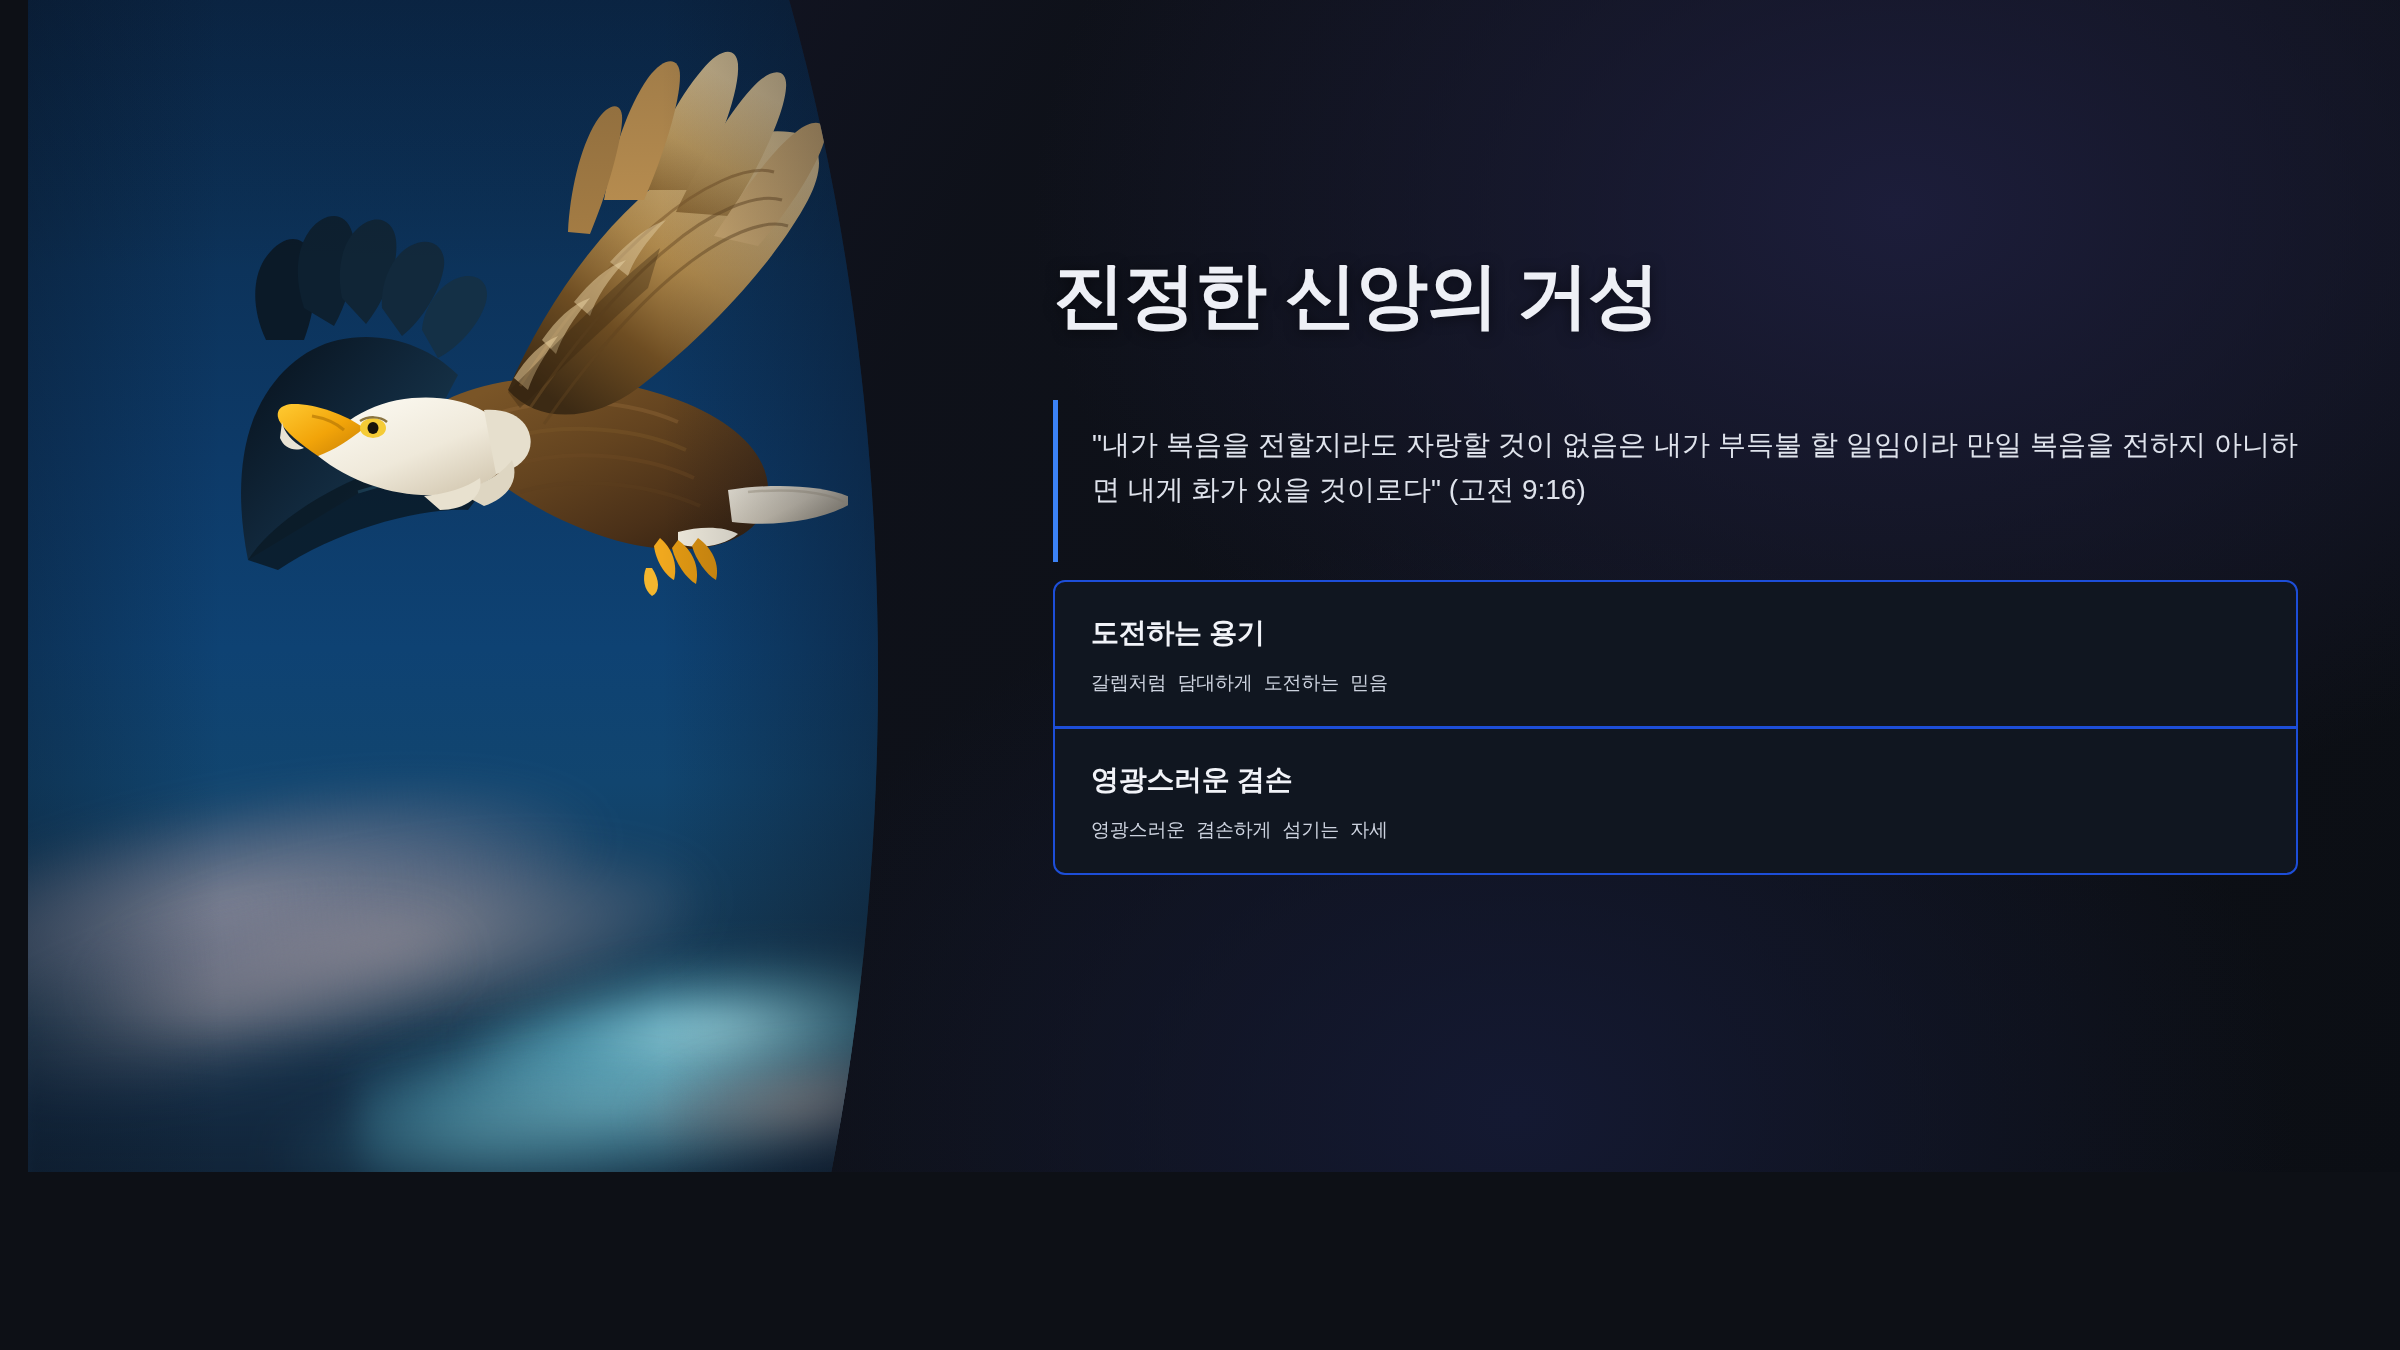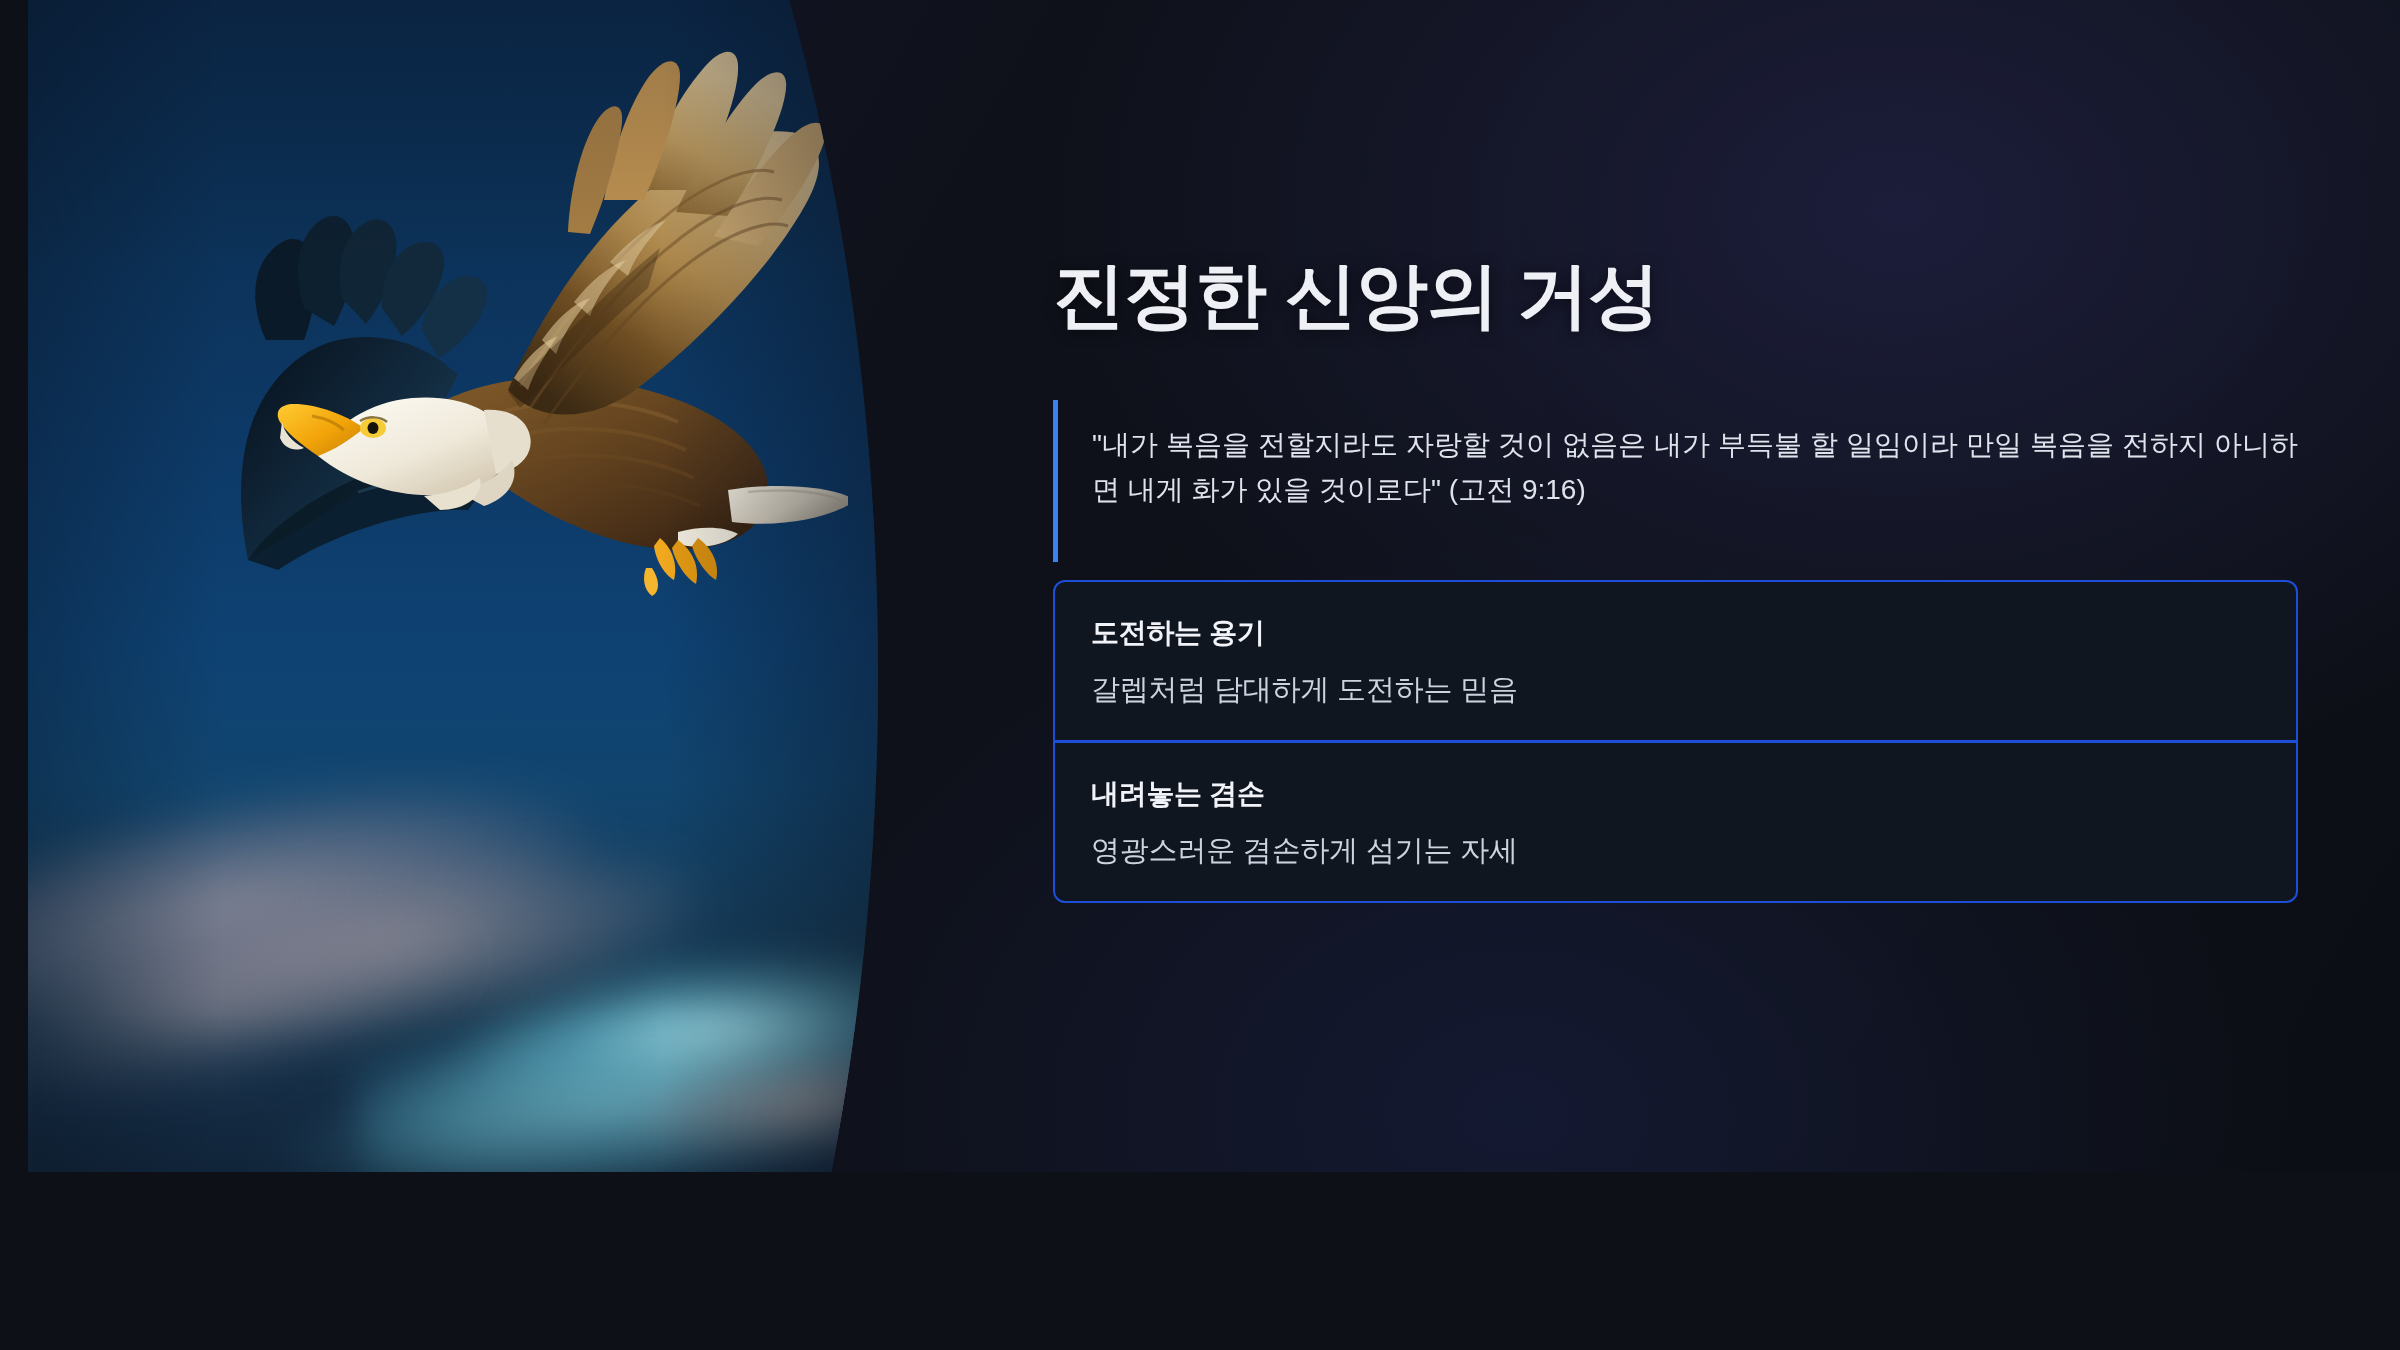--- a/index.html
+++ b/index.html
@@ -161,23 +161,24 @@
   }
   .card + .card { border-top:3px solid #1d4ed8; }
   .card-title {
     font-size:28px;
     font-weight:bold;
     color:#f1f3f8;
     margin-bottom:18px;
     letter-spacing:-0.3px;
   }
   .card-desc {
-    font-size:29px;
+    font-size:19px;
     color:#ccd2de;
     letter-spacing:-0.2px;
+    font-family:Liberation Mono, monospace;
   }
 
   .outro {
     position:absolute; left:0; top:965px;
     width:1245px;
     font-size:27px;
     line-height:1.60;
     color:#dfe3ec;
     text-align:justify;
     text-justify:inter-character;
@@ -323,20 +324,20 @@
     <div class="quote-block">
       <div class="quote-text">"내가 복음을 전할지라도 자랑할 것이 없음은 내가 부득불 할 일임이라 만일 복음을 전하지 아니하면 내게 화가 있을 것이로다" (고전 9:16)</div>
     </div>
 
     <div class="cards">
       <div class="card">
         <div class="card-title">도전하는 용기</div>
         <div class="card-desc">갈렙처럼 담대하게 도전하는 믿음</div>
       </div>
       <div class="card">
-        <div class="card-title">내려놓는 겸손</div>
+        <div class="card-title">영광스러운 겸손</div>
         <div class="card-desc">영광스러운 겸손하게 섬기는 자세</div>
       </div>
     </div>
 
 
   </div>
 </div>
 
 </body></html>

